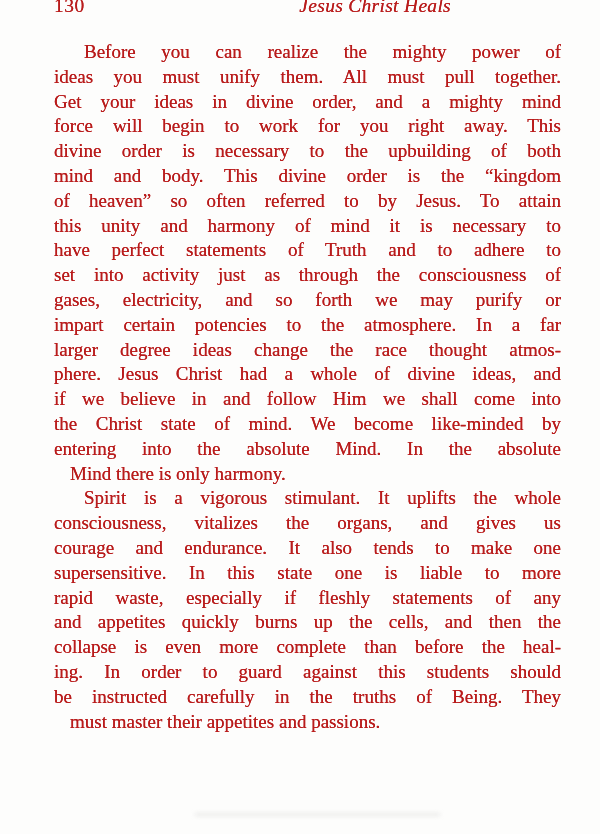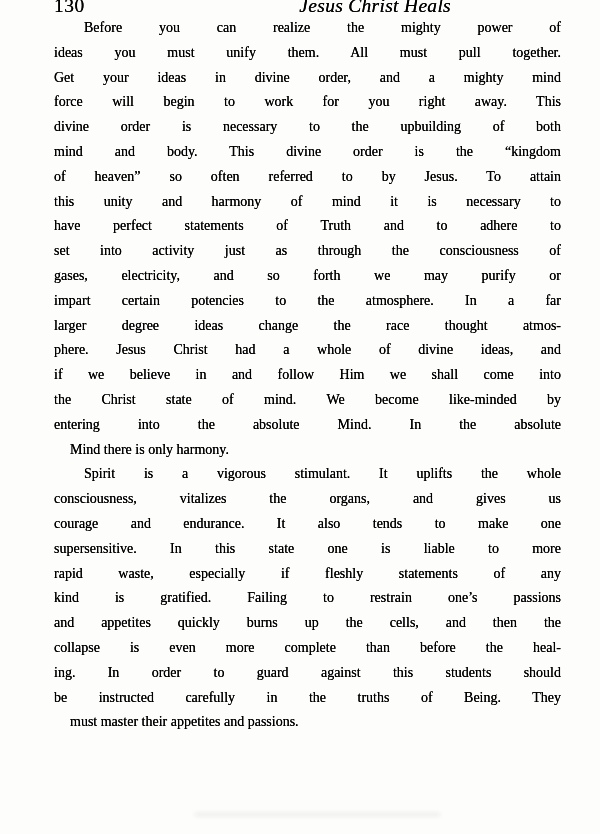--- a/index.html
+++ b/index.html
@@ -7,45 +7,45 @@
     width: 600px;
     height: 834px;
     overflow: hidden;
     background: #fdfdfc;
     font-family: "Liberation Serif", "DejaVu Serif", serif;
   }
   .page {
     position: relative;
     width: 488px;
     height: 834px;
-    color: #000000;
+    color: #b91c1c;
   }
   
   .running-head {
     position: absolute;
     top: -5px;
     left: 54px;
     right: 37px;
     display: flex;
     justify-content: space-between;
     align-items: flex-start;
     font-size: 19.5px;
     line-height: 22px;
     text-shadow: 0 0 0.6px currentColor;
   }
   .folio { letter-spacing: 0.5px; }
   .running-title { font-style: italic; letter-spacing: 0.3px; }
 
   
   .body-text {
     position: absolute;
-    top: 16px;
+    top: 40px;
     left: 54px;
     width: 507px;
-    font-size: 14px;
+    font-size: 19px;
     line-height: 24.8px;
     text-shadow: 0 0 0.55px currentColor;
   }
   .line {
     text-align: justify;
     text-align-last: justify;
     white-space: normal;
     overflow: hidden;
     height: 24.8px;
   }
@@ -89,21 +89,20 @@
       <div class="line">phere. Jesus Christ had a whole of divine ideas, and</div>
       <div class="line">if we believe in and follow Him we shall come into</div>
       <div class="line">the Christ state of mind. We become like-minded by</div>
       <div class="line">entering into the absolute Mind. In the absolute</div>
       <div class="line last">Mind there is only harmony.</div>
       <div class="line first">Spirit is a vigorous stimulant. It uplifts the whole</div>
       <div class="line">consciousness, vitalizes the organs, and gives us</div>
       <div class="line">courage and endurance. It also tends to make one</div>
       <div class="line">supersensitive. In this state one is liable to more</div>
       <div class="line">rapid waste, especially if fleshly statements of any</div>
-      <div class="line">kind is gratified. Failing to restrain one’s passions</div>
       <div class="line">and appetites quickly burns up the cells, and then the</div>
       <div class="line">collapse is even more complete than before the heal-</div>
       <div class="line">ing. In order to guard against this students should</div>
       <div class="line">be instructed carefully in the truths of Being. They</div>
       <div class="line last">must master their appetites and passions.</div>
     </main>
 
   <div class="scan-smudge"></div>
 </div>
 

